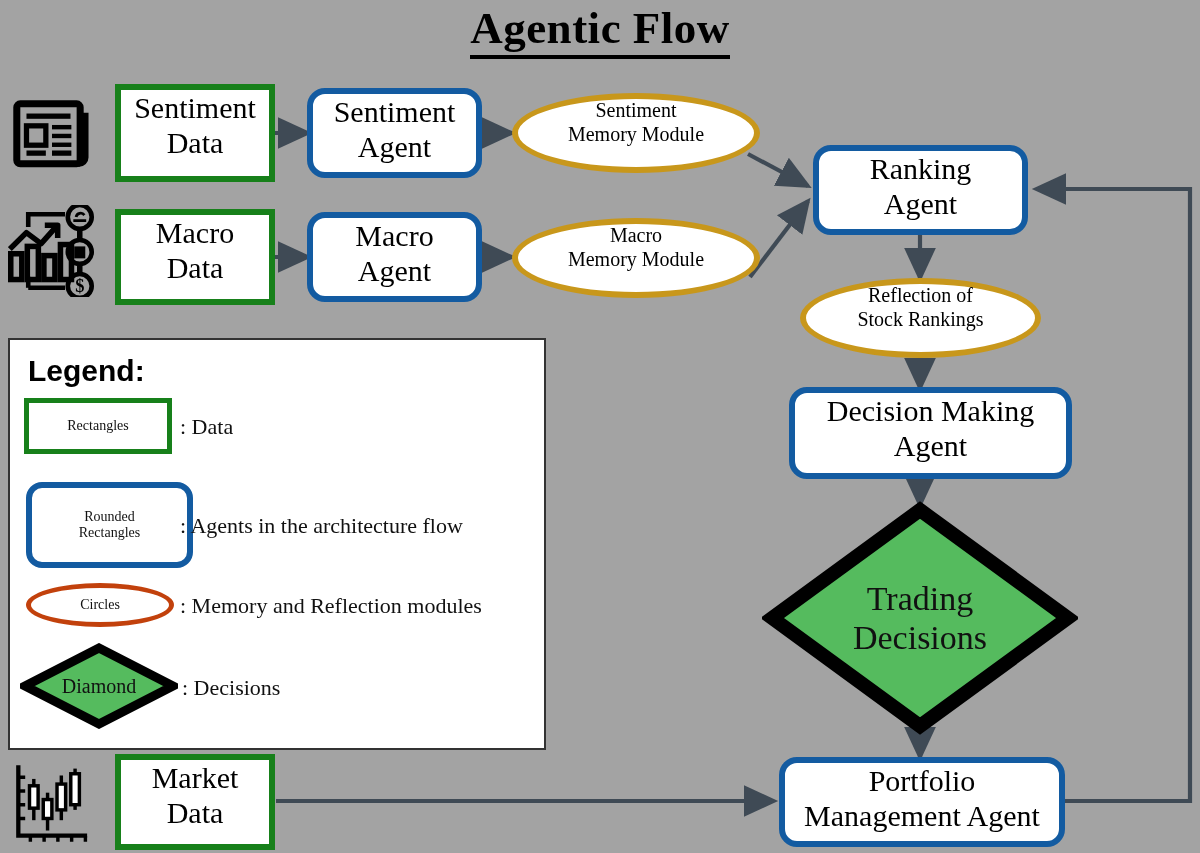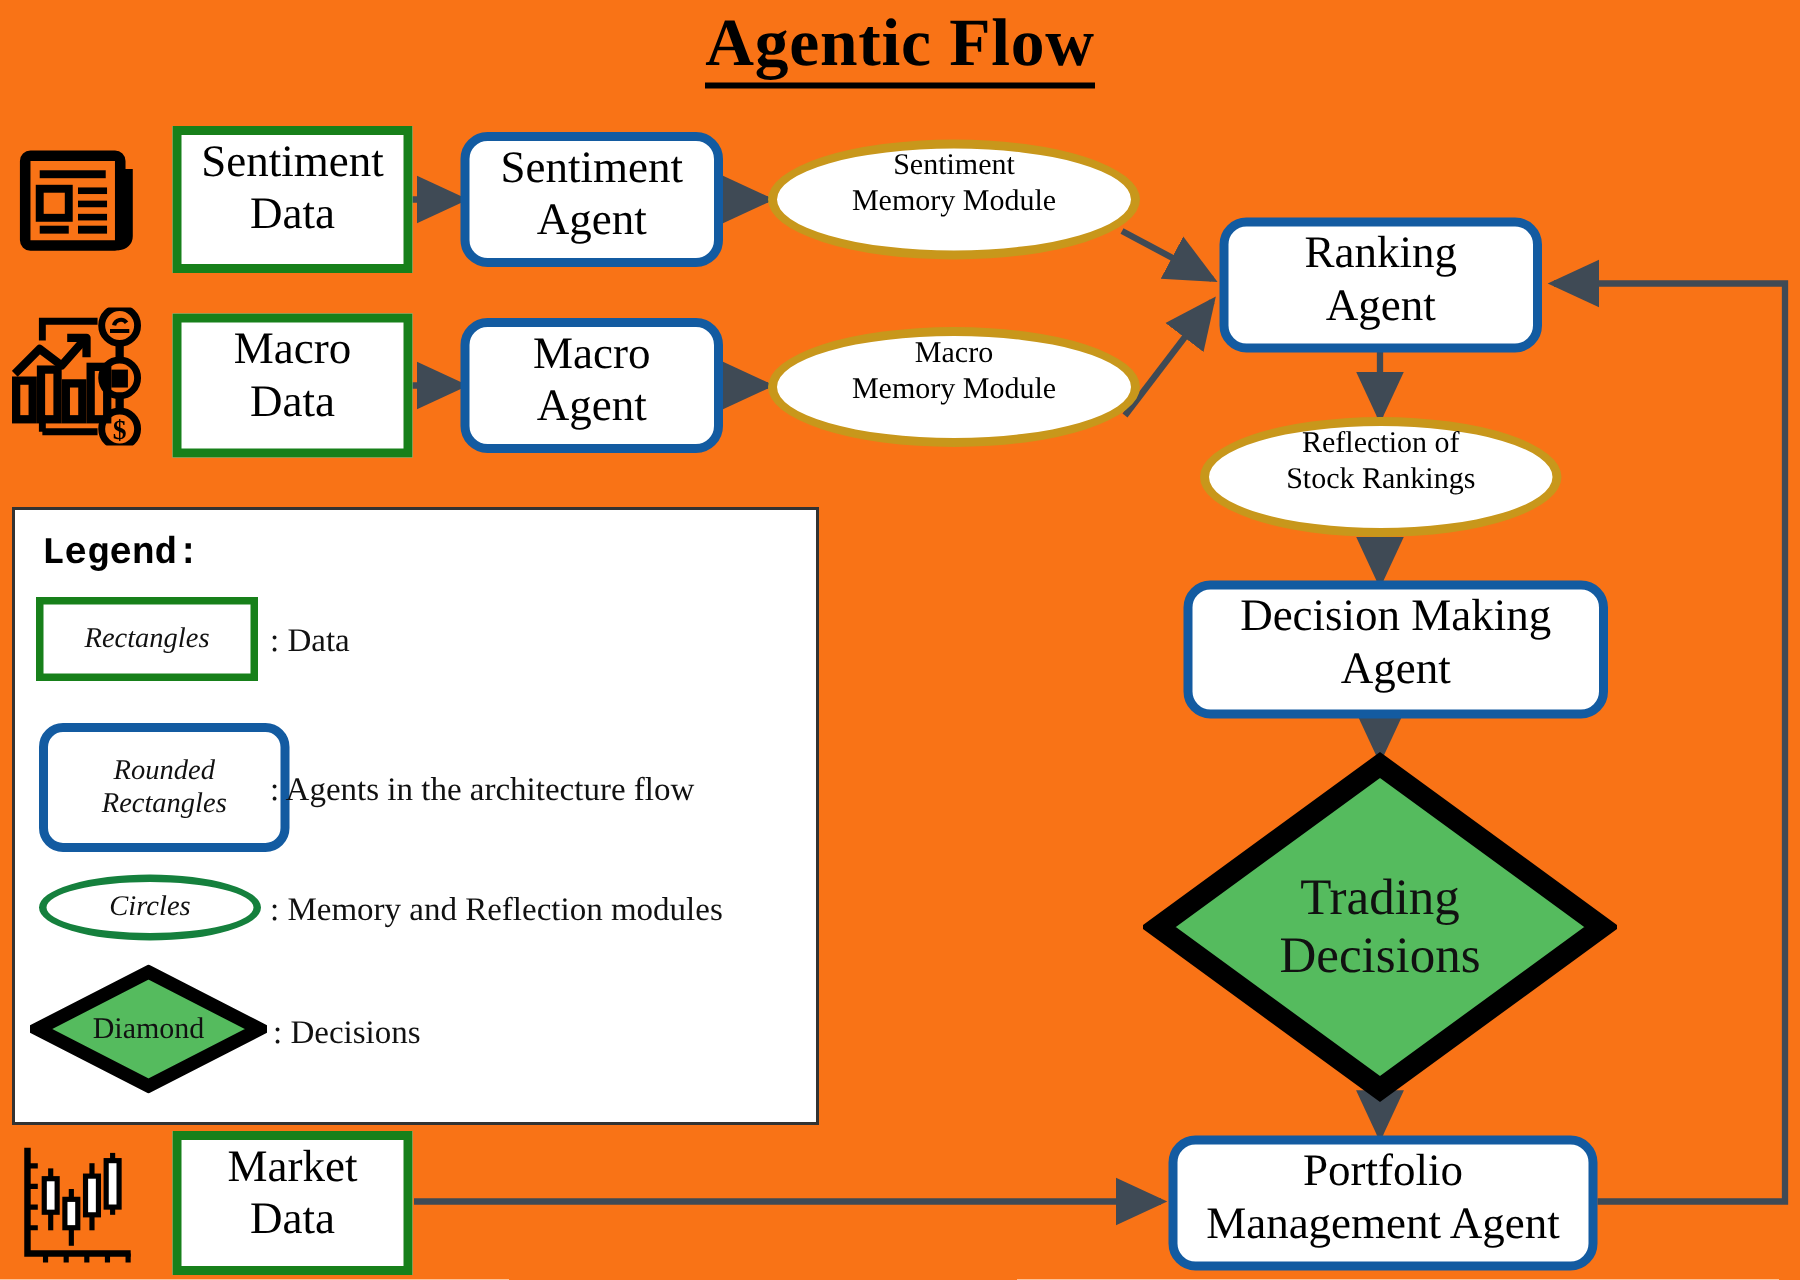--- a/index.html
+++ b/index.html
@@ -4,21 +4,21 @@
 <style>
   html, body {
     margin: 0;
     padding: 0;
     background: #ffffff;
   }
   #canvas {
     position: relative;
     width: 1200px;
     height: 853px;
-    background: #f97316;
+    background: #a3a3a3;
     overflow: hidden;
     font-family: "Liberation Serif", "DejaVu Serif", serif;
   }
   #edges {
     position: absolute;
     left: 0; top: 0;
     width: 1200px;
     height: 853px;
     pointer-events: none;
   }
@@ -93,47 +93,46 @@
     width: 538px;
     height: 412px;
     border: 2px solid #333333;
     background: #ffffff;
     box-sizing: border-box;
   }
   .legend-title {
     position: absolute;
     left: 18px;
     top: 14px;
-    font-family: Liberation Mono, monospace;
+    font-family: Liberation Sans, sans-serif;
     font-weight: bold;
-    font-size: 25px;
+    font-size: 30px;
     color: #000;
   }
   .legend-row { position: absolute; }
   .legend-desc {
     position: absolute;
     font-size: 22px;
     color: #111;
     white-space: nowrap;
   }
   .lg-rect {
     position: absolute;
     box-sizing: border-box;
     display: flex; align-items: center; justify-content: center;
     text-align: center;
     background: #fff;
-    font-size: 19px;
+    font-size: 14px;
     color: #111;
     line-height: 1.15;
-    font-style: italic;
   }
   .lg-green { border: 5px solid #17801a; }
   .lg-blue  { border: 6px solid #135ba1; border-radius: 16px; }
   .lg-ellipse {
-    border: 5px solid #15803d;
+    border: 5px solid #c2410c;
     border-radius: 50%;
     background: #fff;
   }
 
   
   .icon { position: absolute; }
 </style>
 </head>
 <body>
 

